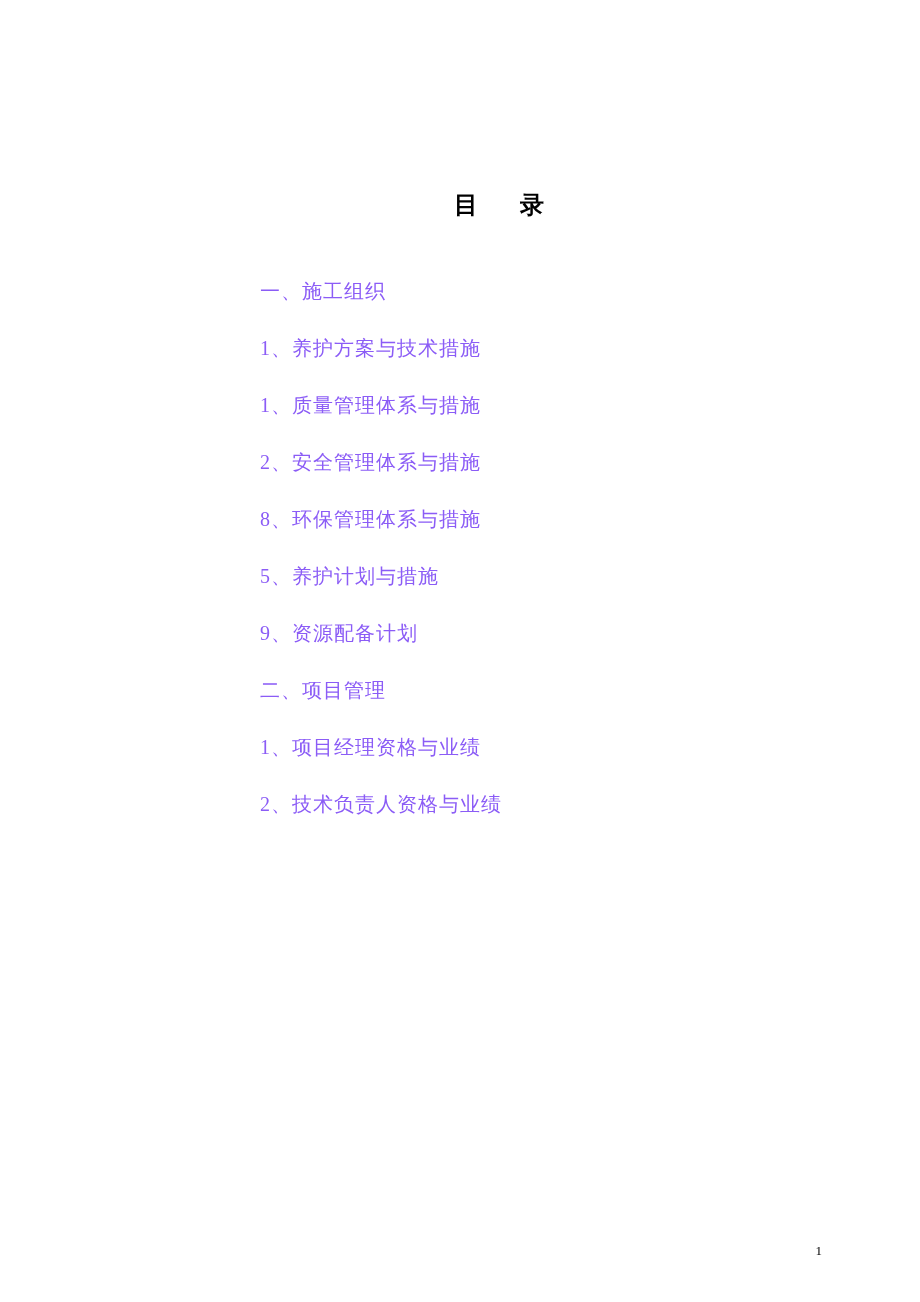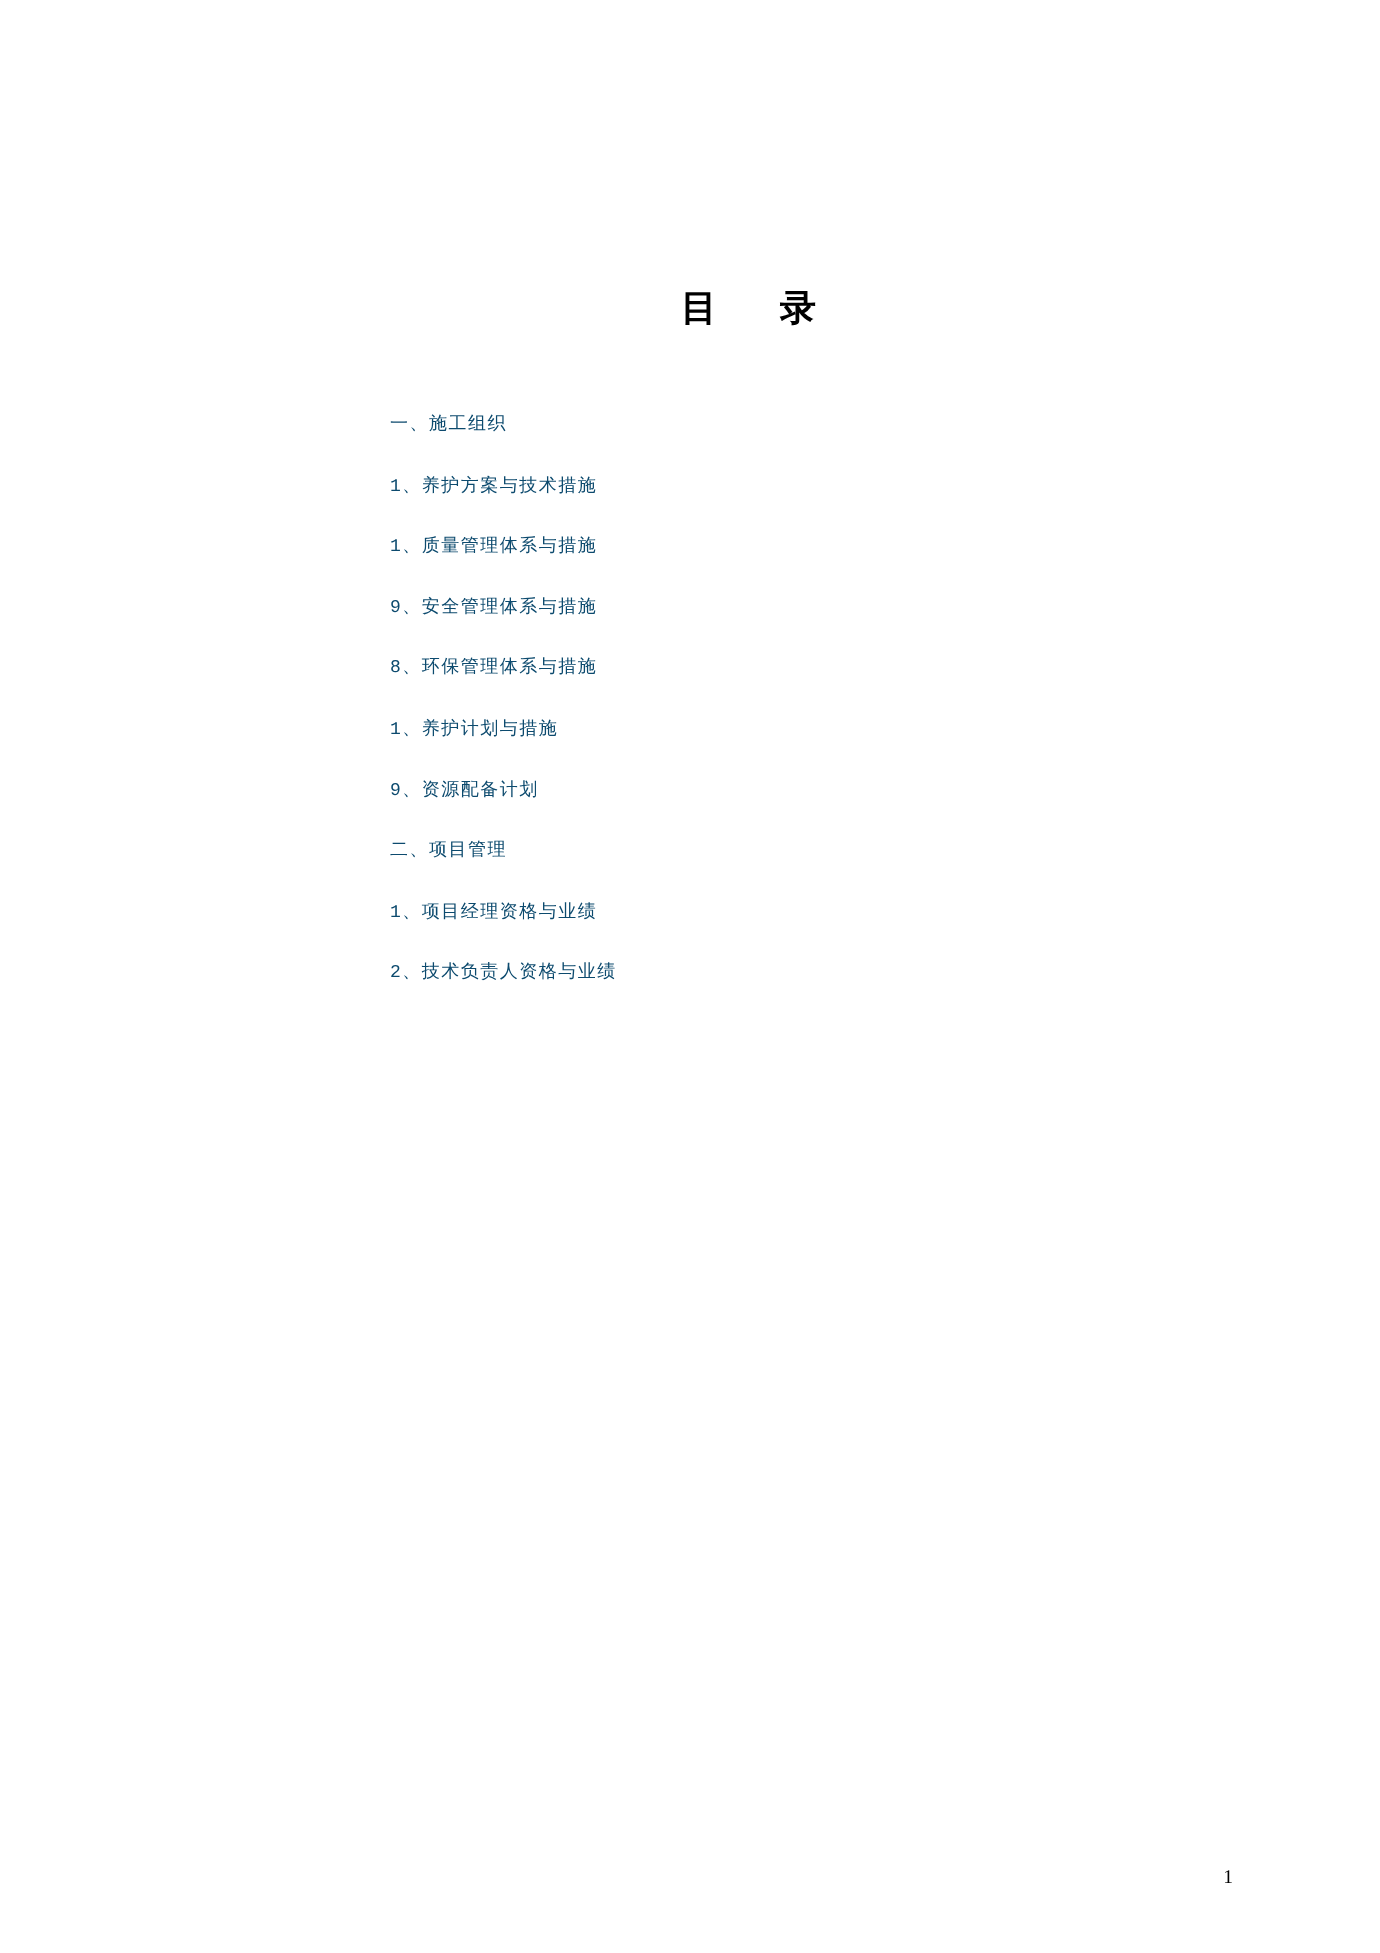--- a/index.html
+++ b/index.html
@@ -25,46 +25,45 @@
       font-size: 24px;
       font-weight: bold;
       letter-spacing: 18px;
       margin-bottom: 50px;
       color: #000;
     }
     .toc-list {
       list-style: none;
     }
     .toc-item {
-      font-size: 12px;
+      font-size: 20px;
       line-height: 2.05;
-      color: #0c4a6e;
+      color: #8b5cf6;
       letter-spacing: 1px;
-      font-family: Liberation Mono, monospace;
     }
     .page-number {
       position: absolute;
       bottom: 75px;
       right: 130px;
       font-size: 13px;
       color: #000;
       font-family: "Times New Roman", serif;
     }
   </style>
 </head>
 <body>
 
 <div class="page">
   <h1 class="title">目 录</h1>
   <ul class="toc-list">
     <li class="toc-item">一、施工组织</li>
     <li class="toc-item">1、养护方案与技术措施</li>
     <li class="toc-item">1、质量管理体系与措施</li>
-    <li class="toc-item">9、安全管理体系与措施</li>
+    <li class="toc-item">2、安全管理体系与措施</li>
     <li class="toc-item">8、环保管理体系与措施</li>
-    <li class="toc-item">1、养护计划与措施</li>
+    <li class="toc-item">5、养护计划与措施</li>
     <li class="toc-item">9、资源配备计划</li>
     <li class="toc-item">二、项目管理</li>
     <li class="toc-item">1、项目经理资格与业绩</li>
     <li class="toc-item">2、技术负责人资格与业绩</li>
   </ul>
   <div class="page-number">1</div>
 </div>
 
 </body></html>

